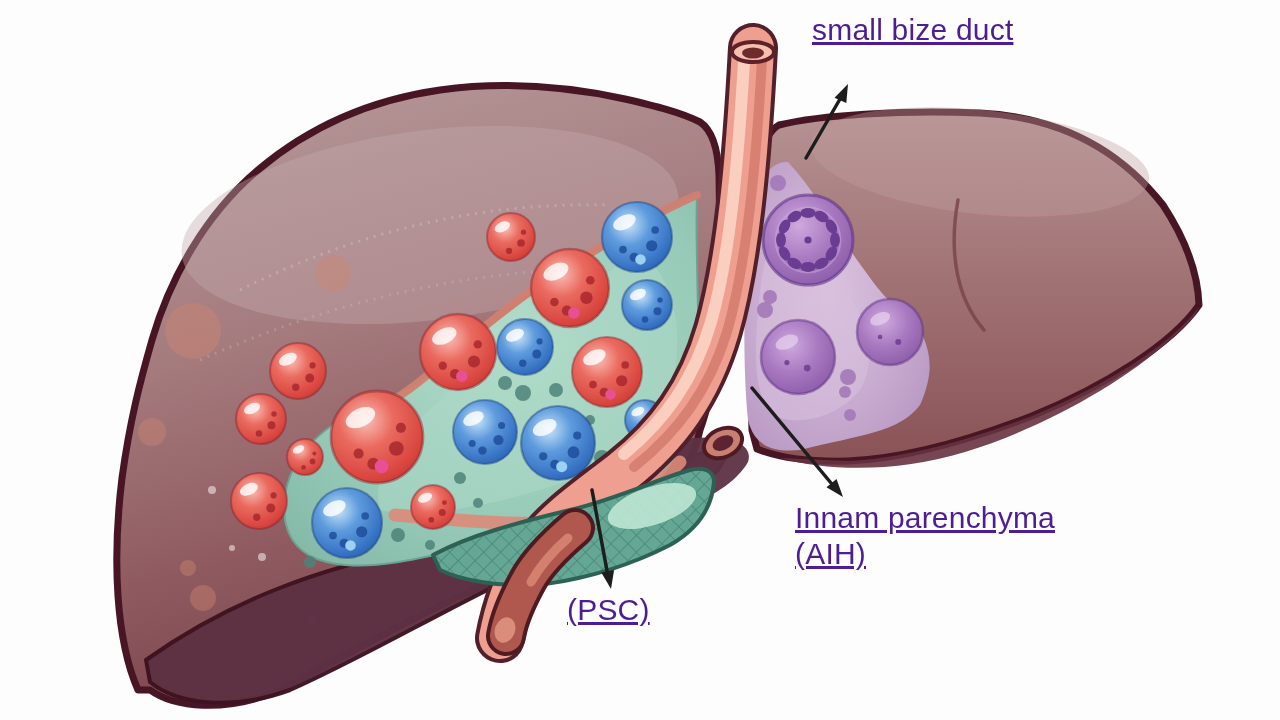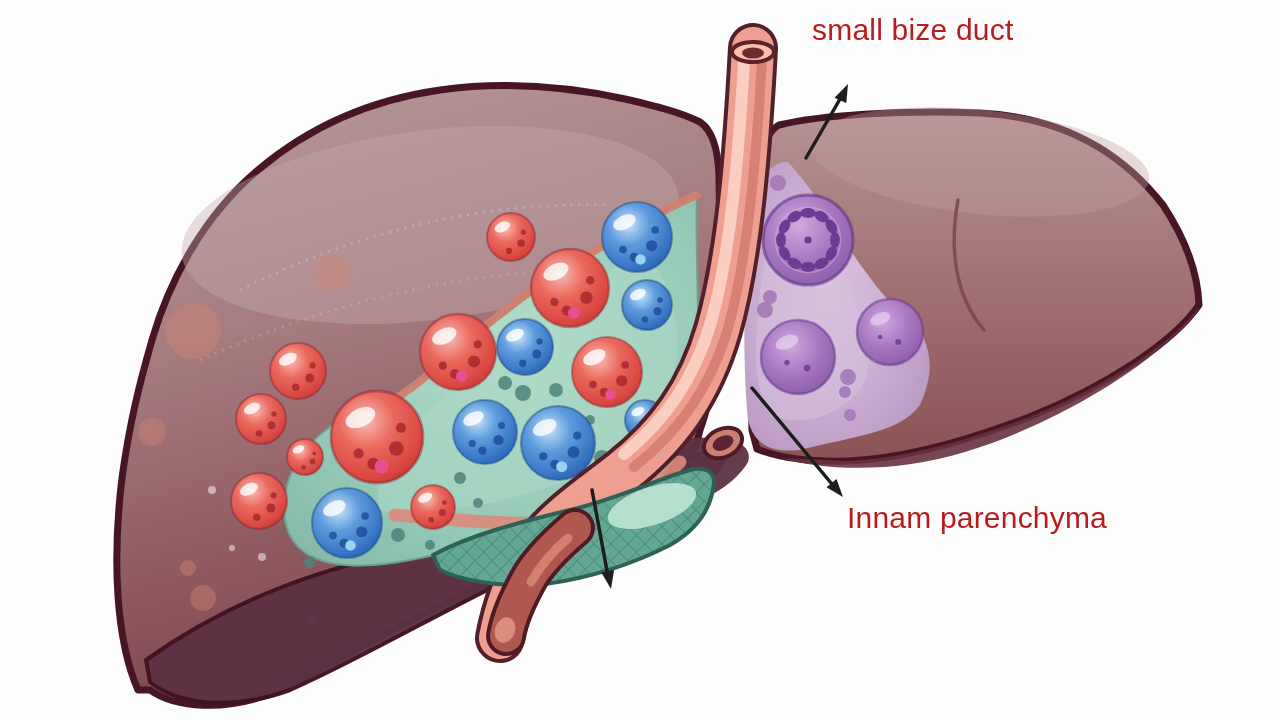--- a/index.html
+++ b/index.html
@@ -1,20 +1,20 @@
 <!DOCTYPE html>
 <html><head>
 <meta charset="utf-8">
 <style>
   html,body{margin:0;padding:0;background:#ffffff;}
   .stage{position:relative;width:1280px;height:720px;background:#fdfdfd;overflow:hidden;
          font-family:"Liberation Sans", sans-serif;}
   .stage svg{position:absolute;left:0;top:0;}
-  .diagram-label{position:absolute;font-size:30px;line-height:1.2;color:#b91c1c;
-                 letter-spacing:0.2px;white-space:nowrap;}
+  .diagram-label{position:absolute;font-size:30px;line-height:1.2;color:#4c1d95;
+                 letter-spacing:0.2px;white-space:nowrap;text-decoration:underline;}
 </style>
 </head>
 <body>
 
 <div class="stage">
 
 <svg width="1280" height="720" viewBox="0 0 1280 720">
   <defs>
     <linearGradient id="gLeft" x1="0" y1="0" x2="0.25" y2="1">
       <stop offset="0" stop-color="#b79b9c"></stop>
@@ -302,19 +302,21 @@
     <line x1="752" y1="388" x2="836" y2="489" stroke-width="3.5" stroke-linecap="round"></line>
     <polygon points="843,497 826.5,487.3 836.5,478.9" stroke="none"></polygon>
     <line x1="592" y1="490" x2="608" y2="576" stroke-width="3.5" stroke-linecap="round"></line>
     <polygon points="611,589 601.3,572.5 614.1,570.1" stroke="none"></polygon>
   </g>
 </svg>
 
 <div class="diagram-label" style="left:812px;top:12px">
   <div>small bize duct</div>
 </div>
-<div class="diagram-label" style="left:847px;top:500px">
+<div class="diagram-label" style="left:795px;top:500px">
   <div>Innam parenchyma</div>
+  <div>(AIH)</div>
 </div>
 <div class="diagram-label" style="left:567px;top:592px">
+  <div>(PSC)</div>
 </div>
 
 </div>
 
 </body></html>

